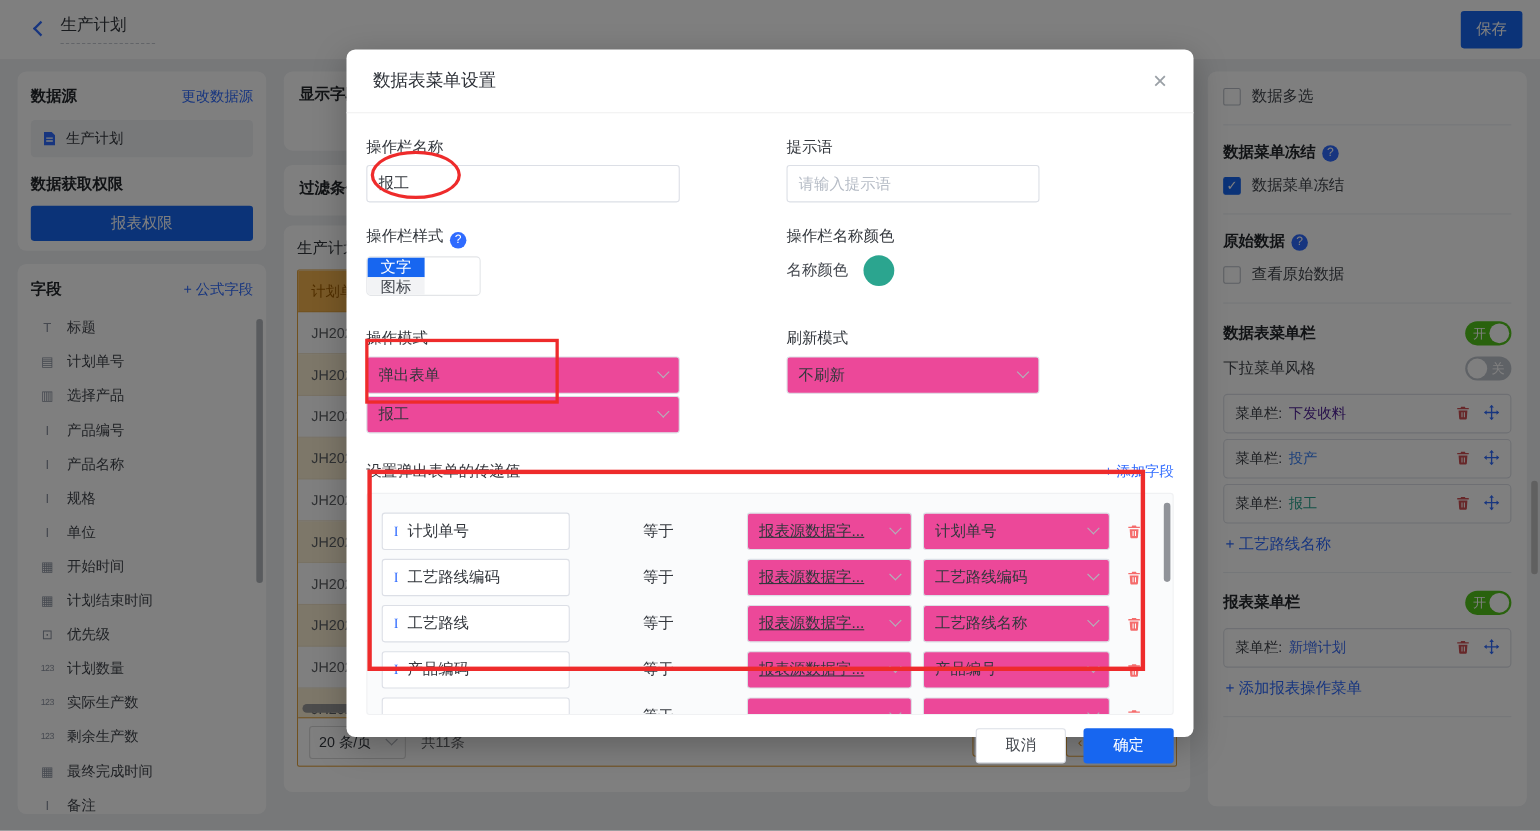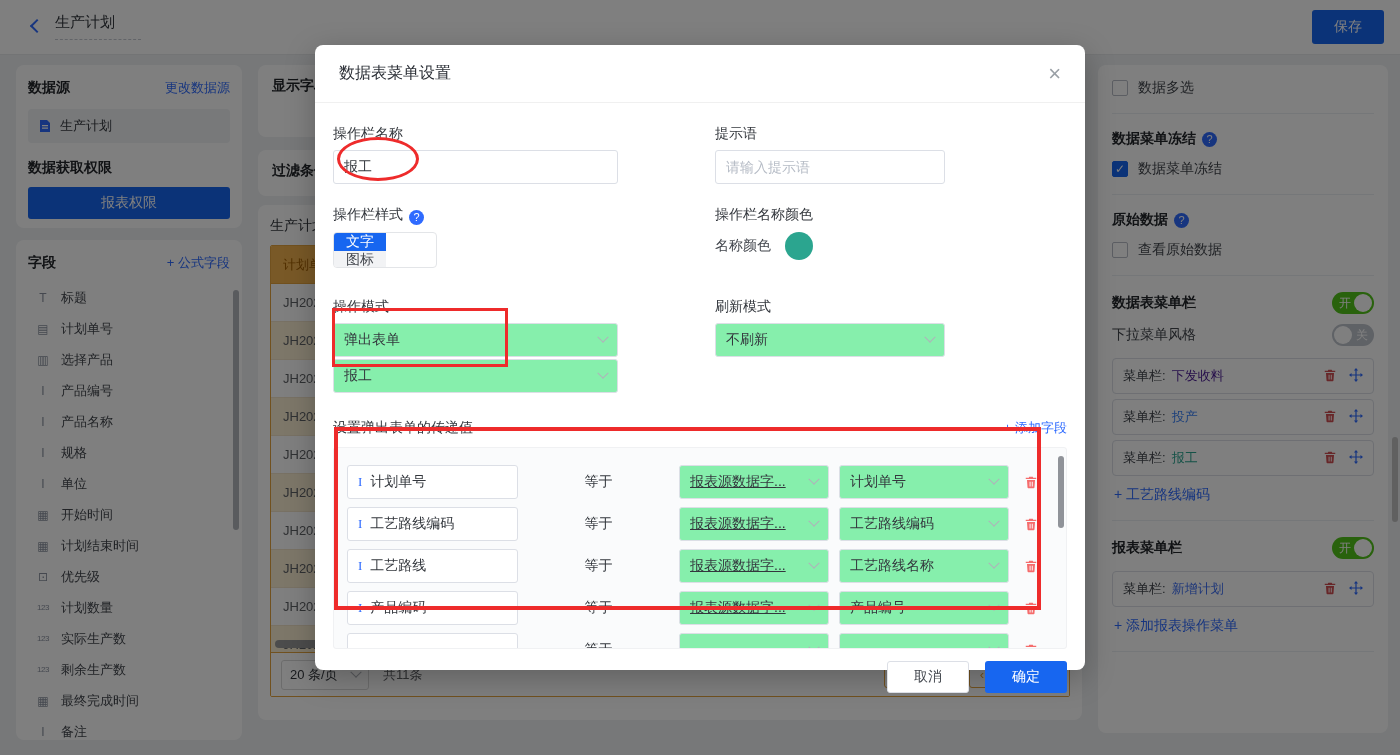--- a/index.html
+++ b/index.html
@@ -5,21 +5,21 @@
   * { margin:0; padding:0; box-sizing:border-box; font-family:"Liberation Sans","DejaVu Sans",sans-serif; }
   html,body { width:1400px; height:755px; overflow:hidden; }
   body { position:relative; background:#eef0f3; color:#303133; font-size:14px; }
 
   
   .topbar { position:absolute; left:0; top:0; width:1400px; height:55px; background:#fff; border-bottom:1px solid #e6e8eb; z-index:1; }
   .back { position:absolute; left:28px; top:18px; width:18px; height:18px; cursor:pointer; }
   .chev-left { display:inline-block; width:10px; height:10px; border-left:2px solid #2f6bff; border-bottom:2px solid #2f6bff; transform:rotate(45deg); margin:3px 0 0 4px; }
   .page-title { position:absolute; left:55px; top:13px; font-size:15px; color:#33373d; padding:0 26px 7px 0; border-bottom:1px dashed #c4c9d1; }
   .btn-primary { background:#1766f0; color:#fff; border:none; border-radius:3px; font-size:14px; cursor:pointer; }
-  .save { position:absolute; right:16px; top:10px; width:72px; height:34px; }
+  .save { position:absolute; right:16px; top:10px; width:56px; height:34px; }
 
   
   .card { position:absolute; background:#fff; border-radius:8px; }
   .h { font-weight:bold; font-size:14px; color:#23262b; }
   .link { color:#2f6bff; font-size:13px; cursor:pointer; text-decoration:none; }
   .row-between { display:flex; justify-content:space-between; align-items:center; }
 
   
   .card-ds { left:16px; top:65px; width:226px; height:163px; padding:14px 12px; }
   .ds-item { margin-top:12px; background:#f0f2f5; border-radius:4px; height:34px; display:flex; align-items:center; padding:0 10px; gap:8px; font-size:13px; color:#33373d; cursor:pointer; }
@@ -85,21 +85,21 @@
   .col-l { width:285px; } .col-r { width:230px; margin-left:97px; }
   .m-label { font-size:14px; color:#33373d; margin-bottom:7px; }
   .m-input { width:100%; height:34px; border:1px solid #dcdfe6; border-radius:3px; padding:0 10px; font-size:14px; color:#33373d; outline:none; }
   .m-input::placeholder { color:#b6bcc6; }
   .seg { display:flex; width:104px; height:36px; border:1px solid #e3e5e8; border-radius:4px; overflow:hidden; margin-top:2px;flex-direction:column; }
   .seg span { width:52px; display:flex; align-items:center; justify-content:center; font-size:14px; cursor:pointer; }
   .seg .on { background:#1766f0; color:#fff; }
   .seg .off { background:#f2f3f5; color:#42464d; }
   .color-row { display:flex; align-items:center; gap:14px; margin-top:8px; font-size:14px; color:#42464d; }
   .color-dot { width:28px; height:28px; border-radius:50%; cursor:pointer; }
-  .sel { height:34px; border:1px solid #dcdfe6; border-radius:3px; background:#86efac; display:flex; align-items:center; justify-content:space-between; padding:0 10px; font-size:14px; color:#33373d; cursor:pointer; }
+  .sel { height:34px; border:1px solid #dcdfe6; border-radius:3px; background:#ec4899; display:flex; align-items:center; justify-content:space-between; padding:0 10px; font-size:14px; color:#33373d; cursor:pointer; }
   .chev { width:8px; height:8px; border-right:1.5px solid #b0b3ba; border-bottom:1.5px solid #b0b3ba; transform:rotate(45deg) translate(-2px,-2px); flex:0 0 8px; }
   .mt22 { margin-top:22px; } .mt30 { margin-top:30px; }
   .stack .sel + .sel { margin-top:2px; }
   .transfer-head { display:flex; justify-content:space-between; margin-top:26px; margin-bottom:10px; }
   .t-container { position:relative; background:#fafbfc; border:1px solid #f0f1f3; border-radius:3px; height:202px; overflow:hidden; padding:13px 0 0 13px; }
   .t-row { display:flex; align-items:center; height:42px; }
   .fbox { width:171px; height:34px; border:1px solid #dcdfe6; border-radius:3px; background:#fff; display:flex; align-items:center; gap:8px; padding:0 10px; font-size:14px; color:#33373d; }
   .ticon { color:#2f6bff; font-size:13px; font-family:"Liberation Serif","DejaVu Serif",serif; }
   .t-op { width:161px; text-align:center; font-size:14px; color:#33373d; }
   .t-s1 { width:150px;text-decoration:underline; } .t-s2 { width:170px; margin-left:10px; }
@@ -347,21 +347,21 @@
         <span class="mi-icons">
           <span class="i-trash"><svg width="14" height="14" viewBox="0 0 16 16">
               <path fill="currentColor" d="M6 2h4l.5 1.2H14v1.4H2V3.2h3.5L6 2zM3.4 5.8h9.2l-.6 8.1c-.05.8-.65 1.3-1.4 1.3H5.4c-.75 0-1.35-.5-1.4-1.3l-.6-8.1zm3 2v5.2h1.1V7.8H6.4zm2.5 0v5.2H10V7.8H8.9z"></path>
             </svg></span>
           <span class="i-move"><svg width="14" height="14" viewBox="0 0 16 16">
               <path fill="currentColor" d="M8 0l2.4 2.9H8.7v4.4h4.4V5.6L16 8l-2.9 2.4V8.7H8.7v4.4h1.7L8 16l-2.4-2.9h1.7V8.7H2.9v1.7L0 8l2.9-2.4v1.7h4.4V2.9H5.6L8 0z"></path>
             </svg></span>
         </span>
       </div>
     </div>
-  <a class="link add-link">+ 工艺路线编码</a>
+  <a class="link add-link">+ 工艺路线名称</a>
   <div class="divider"></div>
 
   <div class="sec-title">
     <span class="h">报表菜单栏</span>
     <div class="toggle on">
       <span class="t-label">开</span>
       <span class="knob"></span>
     </div>
   </div>
   <div id="report-list">

